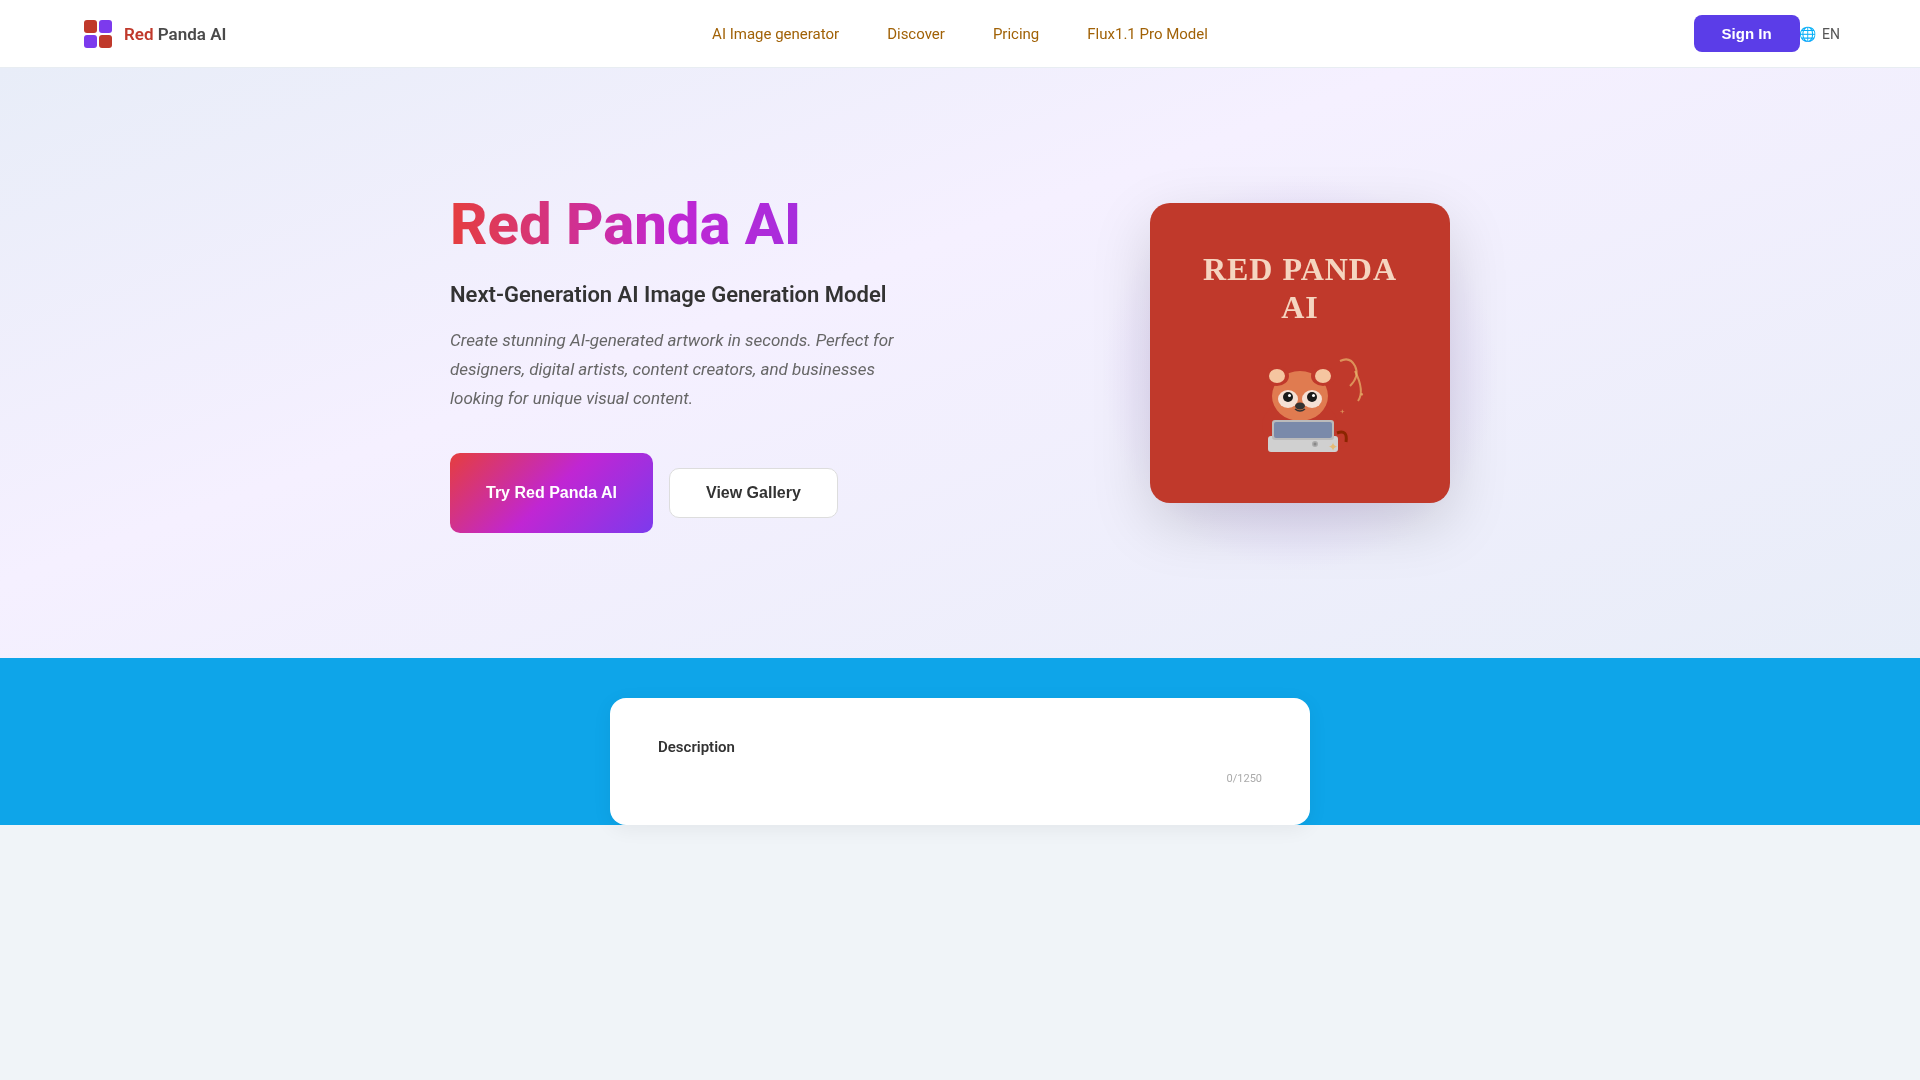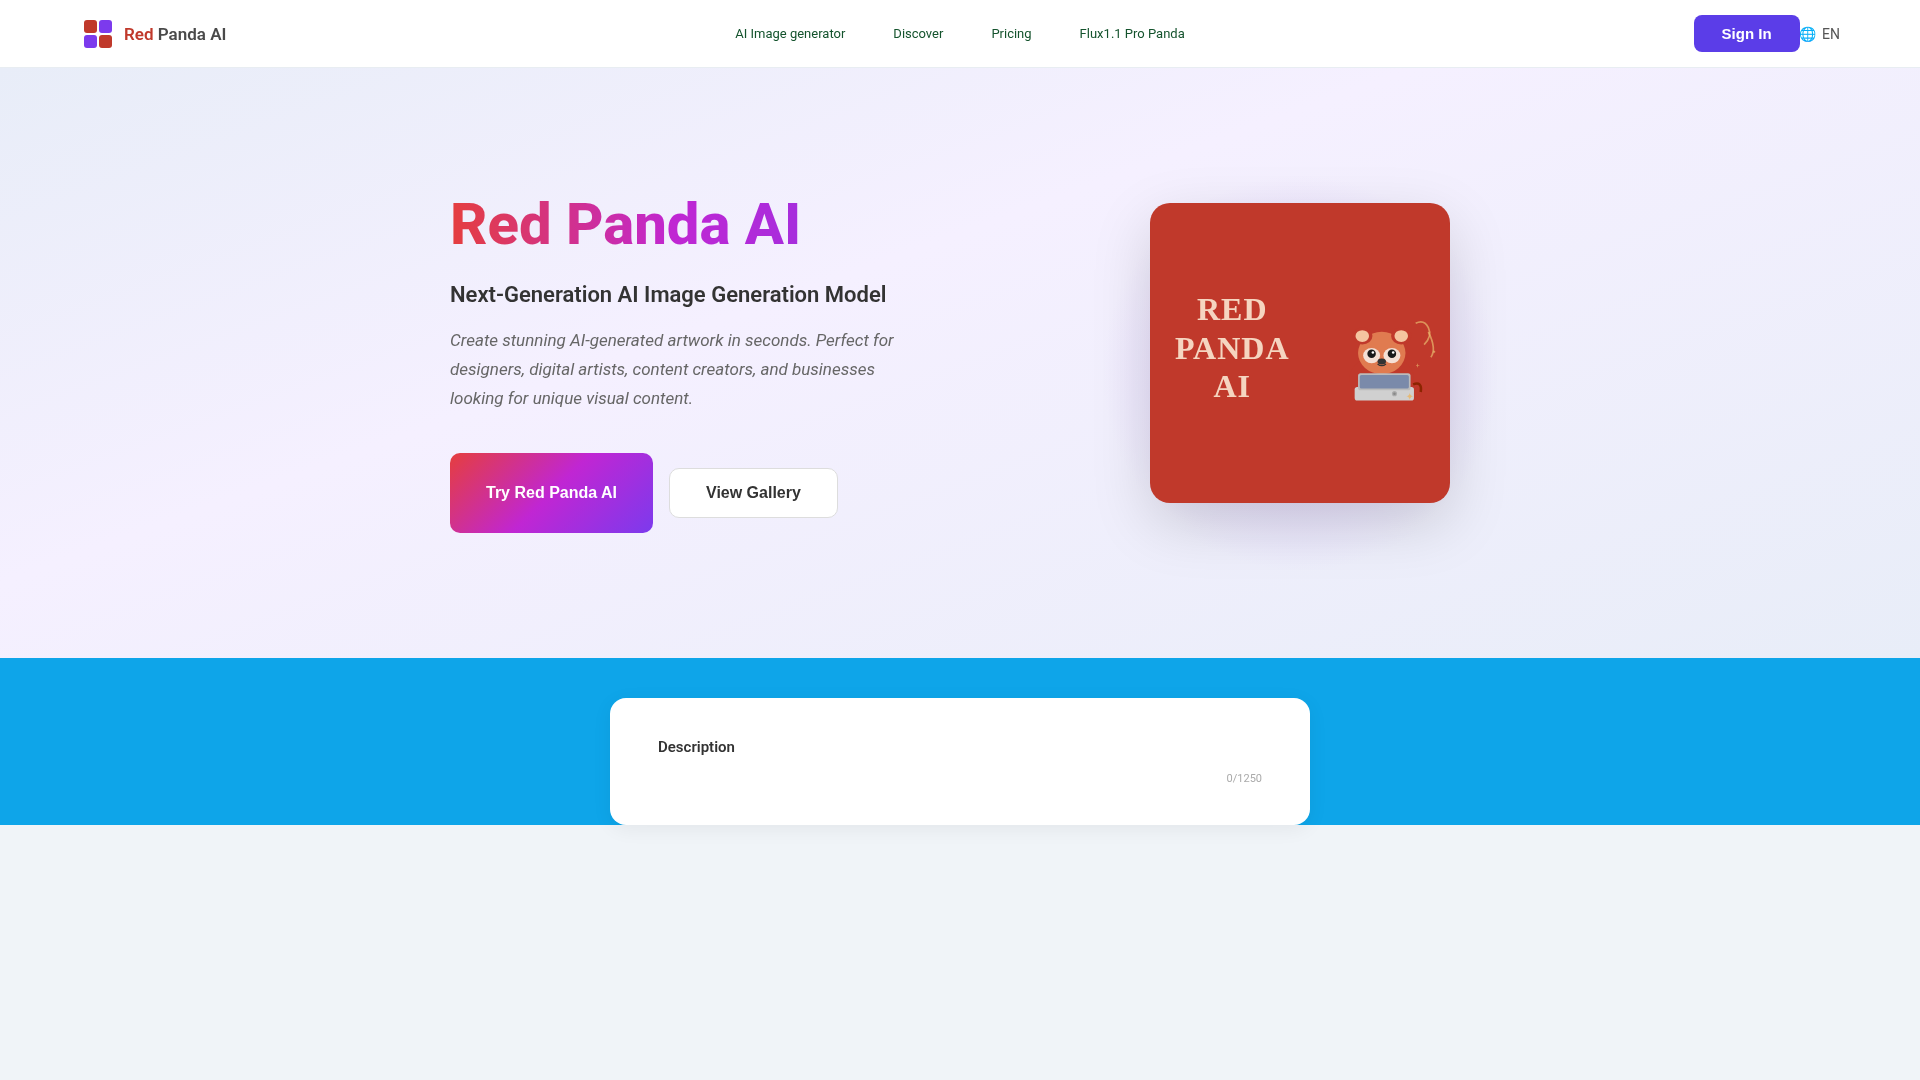--- a/index.html
+++ b/index.html
@@ -58,22 +58,22 @@
       color: #4a4a4a;
     }
 
     .navbar-center {
       display: flex;
       align-items: center;
       gap: 48px;
     }
 
     .nav-link {
-      font-size: 13px;
-      color: #14532d;
+      font-size: 15px;
+      color: #a16207;
       text-decoration: none;
       cursor: pointer;
       font-weight: 400;
     }
 
     .navbar-right {
       display: flex;
       align-items: center;
     }
 
@@ -207,21 +207,21 @@
       align-items: center;
       justify-content: center;
       position: relative;
       overflow: hidden;
       box-shadow: 0 20px 60px rgba(0,0,0,0.15);
       margin: 20px auto;
     }
 
     .hero-image-inner {
       display: flex;
-      flex-direction: row;
+      flex-direction: column;
       align-items: center;
       justify-content: center;
       width: 100%;
       height: 100%;
       position: relative;
     }
 
     .panda-text {
       font-size: 32px;
       font-weight: 900;
@@ -297,21 +297,21 @@
     </div>
     <span class="logo-text">
       <span class="rp-red">Red</span> <span class="rp-dark">Panda AI</span>
     </span>
   </div>
 
   <div class="navbar-center">
     <a class="nav-link">AI Image generator</a>
     <a class="nav-link">Discover</a>
     <a class="nav-link">Pricing</a>
-    <a class="nav-link">Flux1.1 Pro Panda</a>
+    <a class="nav-link">Flux1.1 Pro Model</a>
   </div>
 
   <div class="navbar-right">
     <button class="sign-in-btn">Sign In</button>
     <div class="lang-selector">
       <span>🌐</span>
       <span>EN</span>
     </div>
   </div>
 </nav>

